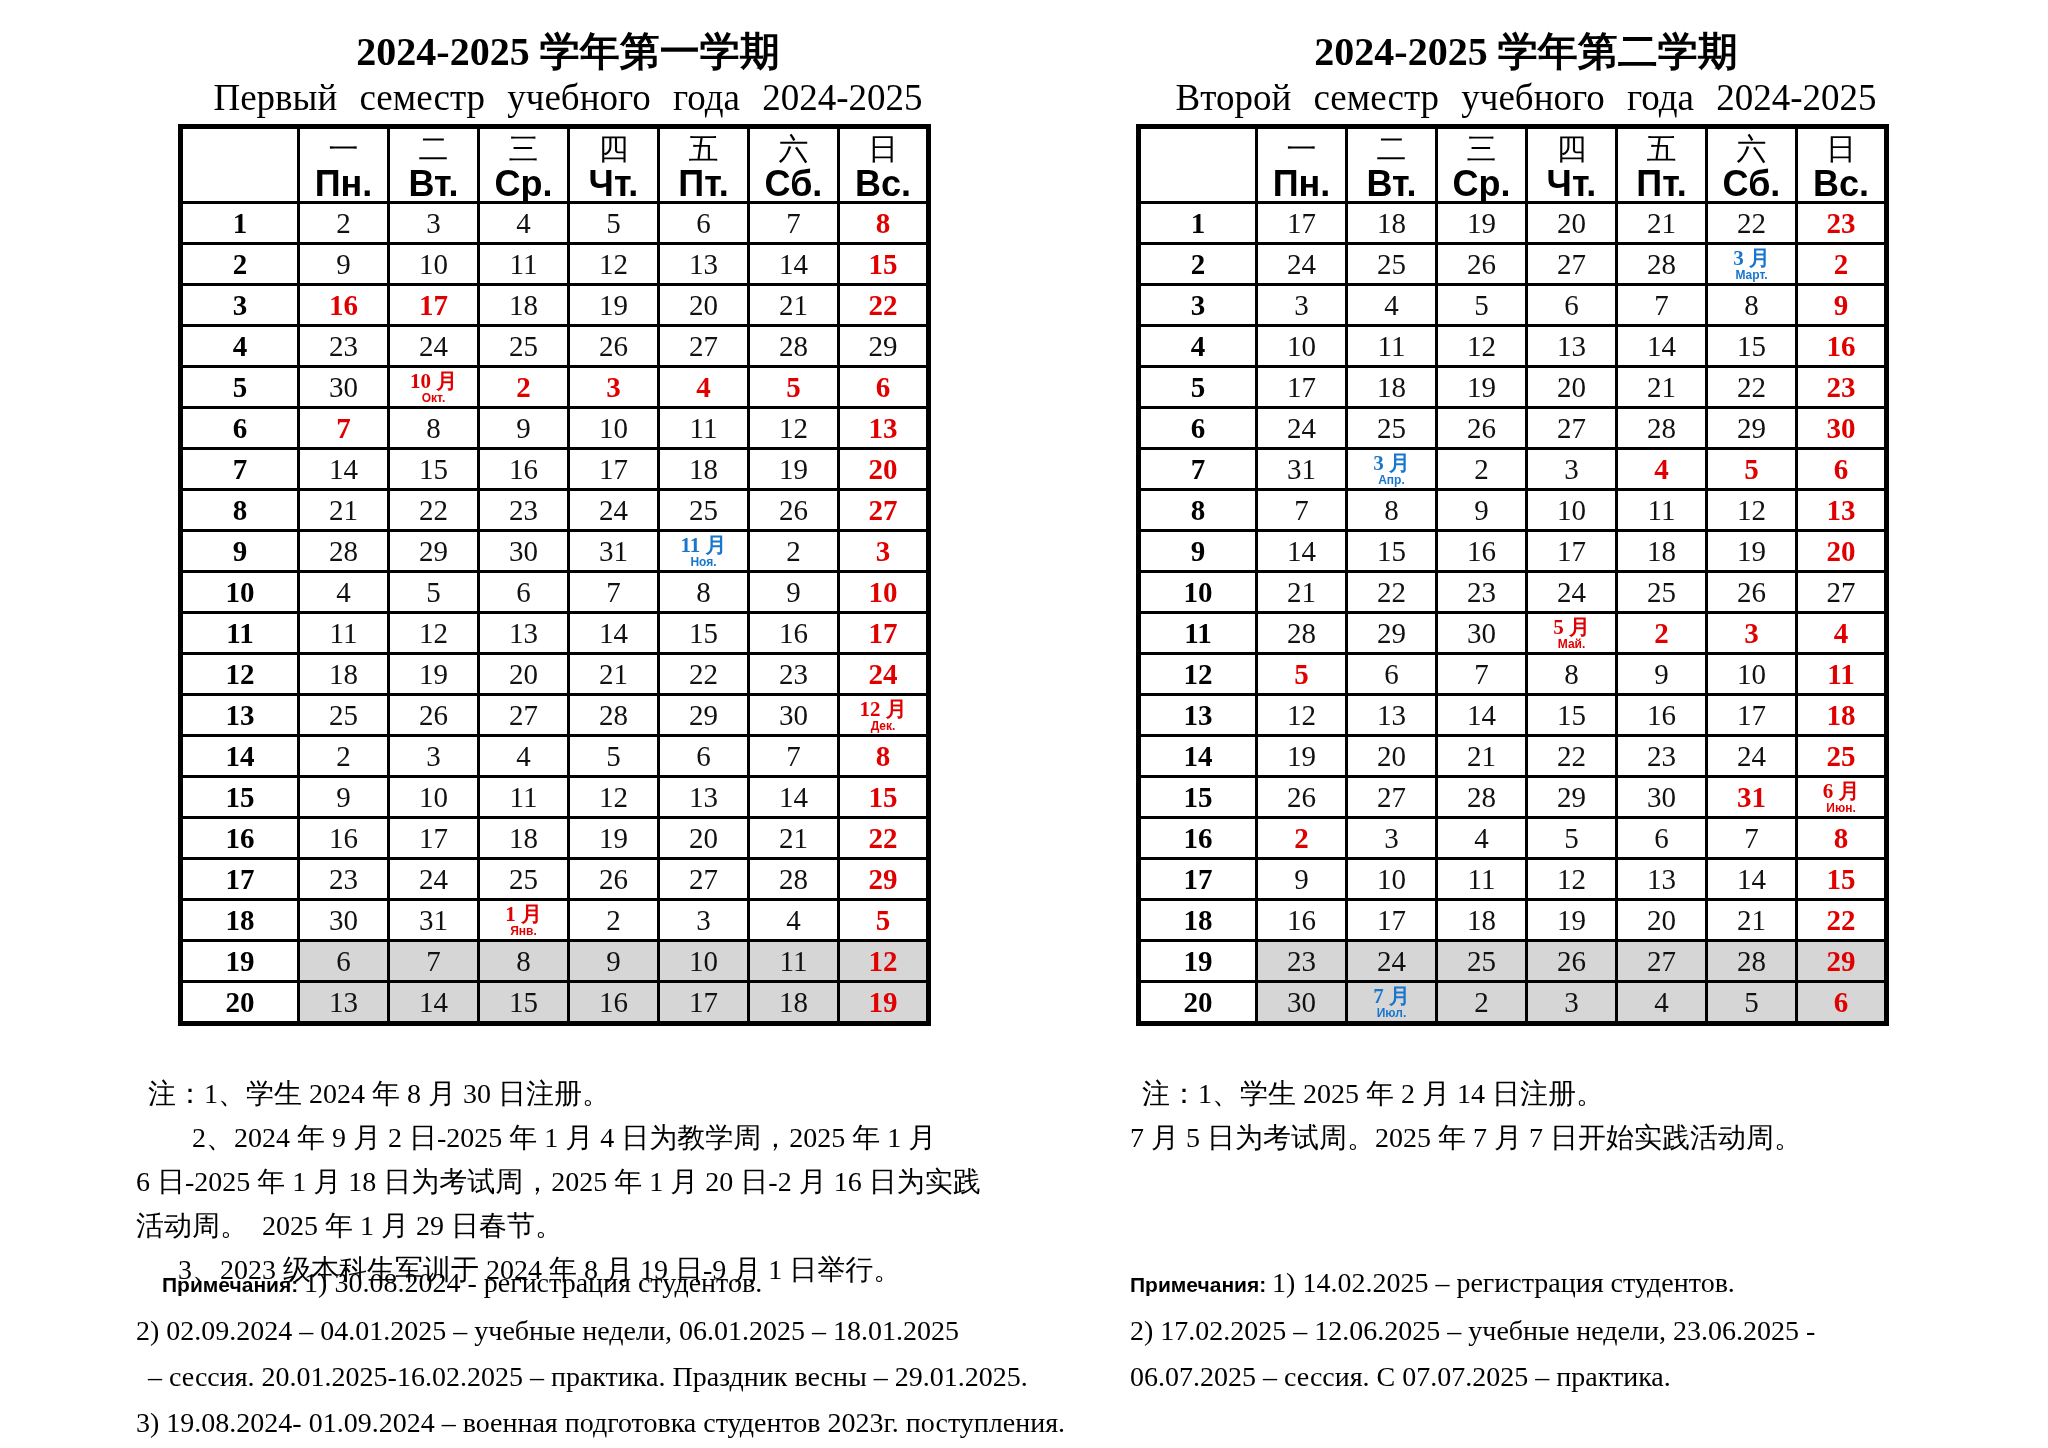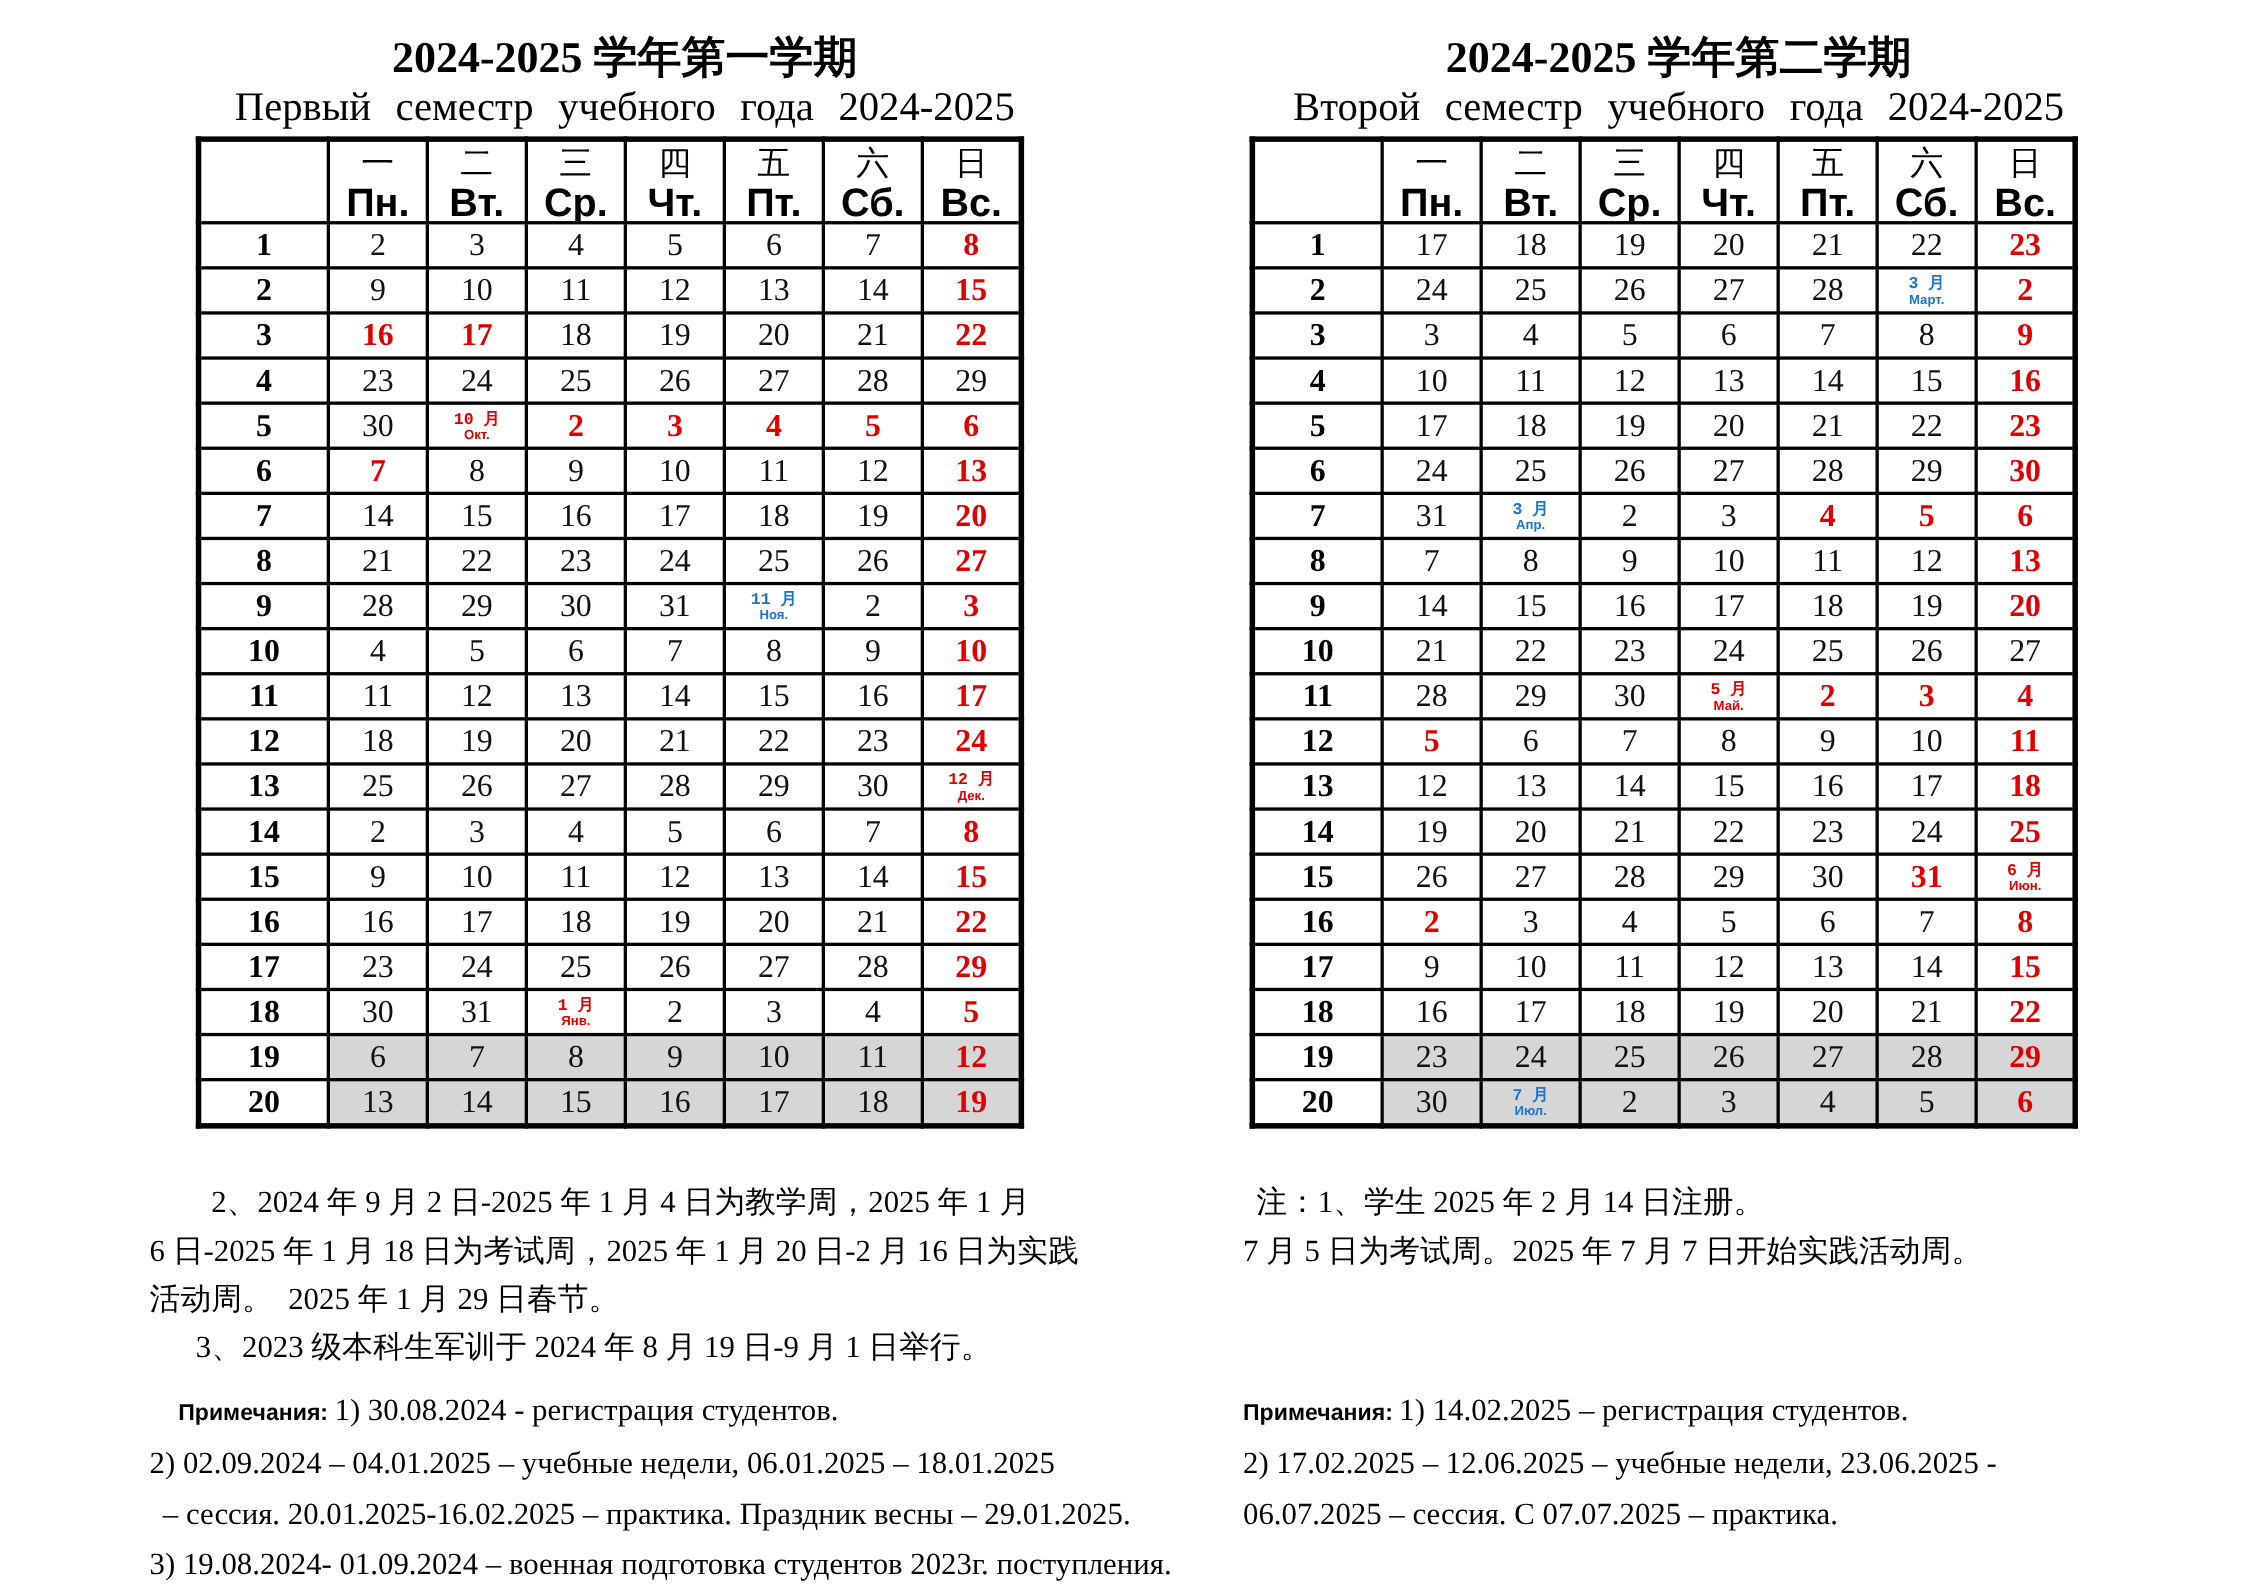--- a/index.html
+++ b/index.html
@@ -31,21 +31,21 @@
     padding:0;overflow:hidden;
   }
   .cal thead th{height:72px;background:#fff;}
   .dh-zh{font-size:30px;line-height:37px;font-family:"Liberation Serif",serif;font-weight:normal;}
   .dh-ru{font-size:36px;line-height:33px;font-family:"Liberation Sans",sans-serif;font-weight:bold;}
   .cal tbody td{height:38px;background:#fff;}
   td.wk{font-weight:bold;font-size:29px;font-family:"Liberation Serif",serif;}
   td.date{font-size:29px;font-family:"Liberation Serif",serif;color:#111;}
   td.date.r{color:var(--red);font-weight:bold;}
   td.month{line-height:1.0;}
-  td.month .m-zh{font-size:15px;font-weight:bold;font-family:Liberation Mono, monospace;}
+  td.month .m-zh{font-size:21px;font-weight:bold;font-family:Liberation Serif, serif;}
   td.month .m-ru{font-size:12px;font-weight:bold;font-family:"Liberation Sans",sans-serif;}
   td.month.r{color:var(--red);}
   td.month.b{color:var(--blue);}
   tr.shaded td{background:var(--shade);}
   tr.shaded td.wk{background:#ffffff;}
 
   .notes{position:absolute;white-space:pre;font-family:"Liberation Serif",serif;}
   .notes-zh{top:1044px;font-size:28px;line-height:44px;}
   .notes-ru{top:1232px;font-size:28px;line-height:46px;}
   .col[data-semester="0"] .notes{left:-42px;}
@@ -318,21 +318,21 @@
             <td class="date">13</td>
             <td class="date">14</td>
             <td class="date">15</td>
             <td class="date">16</td>
             <td class="date">17</td>
             <td class="date">18</td>
             <td class="date r">19</td>
           </tr>
         </tbody>
       </table>
-    <div class="notes notes-zh"><div class="nline ind4">2、2024 年 9 月 2 日-2025 年 1 月 4 日为教学周，2025 年 1 月</div><div class="nline ind0">6 日-2025 年 1 月 18 日为考试周，2025 年 1 月 20 日-2 月 16 日为实践</div><div class="nline ind0">活动周。  2025 年 1 月 29 日春节。</div><div class="nline ind3">3、2023 级本科生军训于 2024 年 8 月 19 日-9 月 1 日举行。</div></div>
+    <div class="notes notes-zh"><div class="nline ind1">注：1、学生 2024 年 8 月 30 日注册。</div><div class="nline ind4">2、2024 年 9 月 2 日-2025 年 1 月 4 日为教学周，2025 年 1 月</div><div class="nline ind0">6 日-2025 年 1 月 18 日为考试周，2025 年 1 月 20 日-2 月 16 日为实践</div><div class="nline ind0">活动周。  2025 年 1 月 29 日春节。</div><div class="nline ind3">3、2023 级本科生军训于 2024 年 8 月 19 日-9 月 1 日举行。</div></div>
     <div class="notes notes-ru"><div class="nline ind2"><b>Примечания: </b>1) 30.08.2024 - регистрация студентов.</div><div class="nline ind0">2) 02.09.2024 – 04.01.2025 – учебные недели, 06.01.2025 – 18.01.2025</div><div class="nline ind1">– сессия. 20.01.2025-16.02.2025 – практика. Праздник весны – 29.01.2025.</div><div class="nline ind0">3) 19.08.2024- 01.09.2024 – военная подготовка студентов 2023г. поступления.</div></div>
   </section>
 
   <section class="col" data-semester="1">
     <div class="title-zh">2024-2025 学年第二学期</div>
     <div class="title-ru">Второй семестр учебного года 2024-2025</div>
     <table class="cal">
         <colgroup>
           <col style="width: 118px;">
           <col style="width: 90px;">

